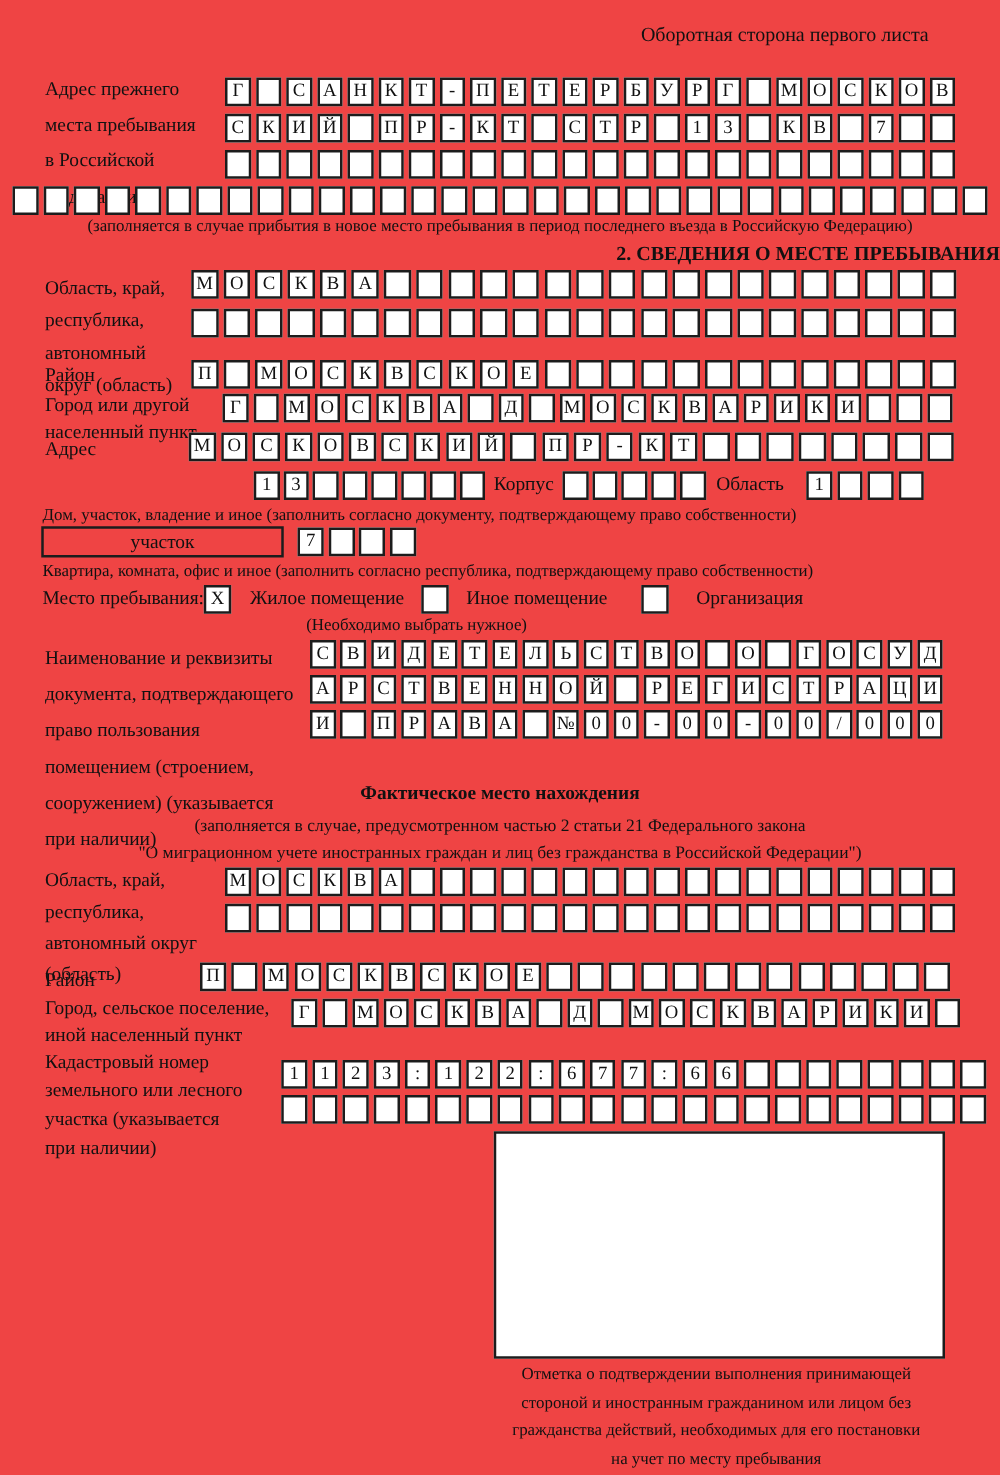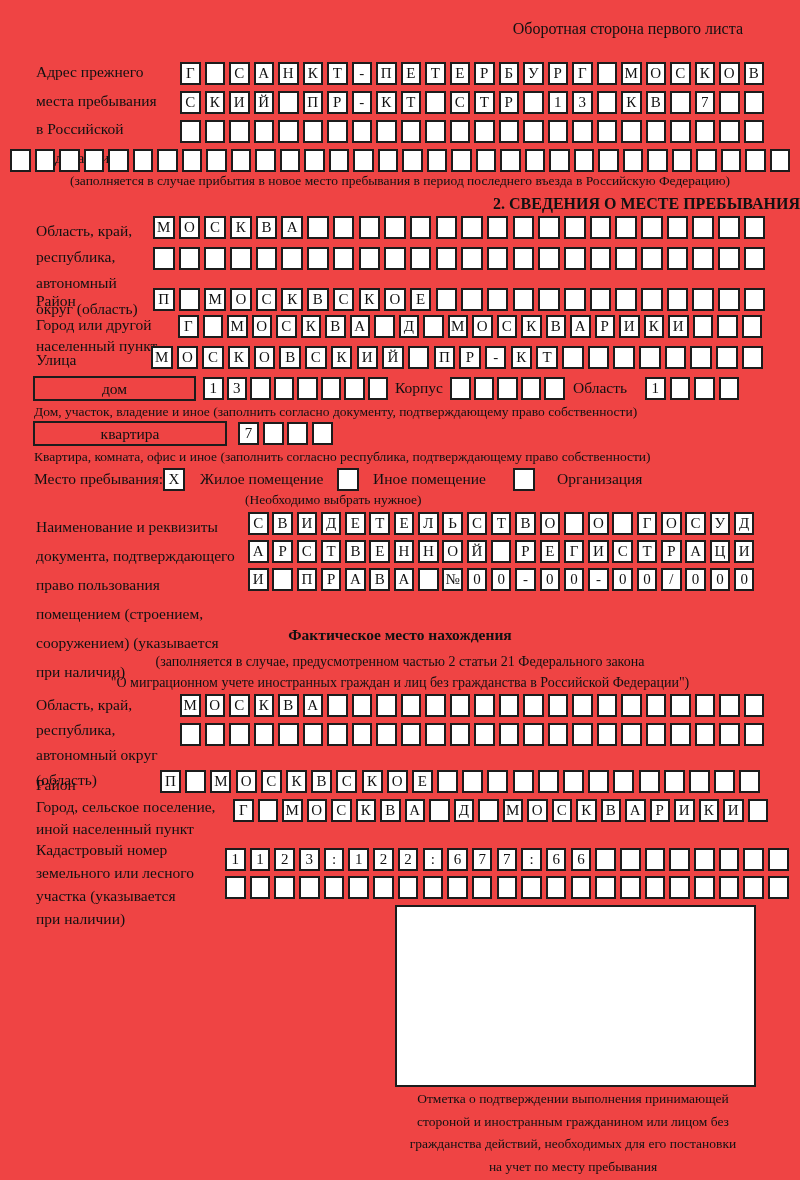--- a/index.html
+++ b/index.html
@@ -261,21 +261,21 @@
       <span class="cell">А</span>
       <span class="cell">Р</span>
       <span class="cell">И</span>
       <span class="cell">К</span>
       <span class="cell">И</span>
       <span class="cell"></span>
       <span class="cell"></span>
       <span class="cell"></span>
     </div>
 
-  <div class="lbl" style="left:36px;top:347px;">Улица</div>
+  <div class="lbl" style="left:36px;top:347px;">Адрес</div>
   <div class="boxrow" style="left:151px;top:346px;--w:21.5px;--g:4.2px;">
       <span class="cell">М</span>
       <span class="cell">О</span>
       <span class="cell">С</span>
       <span class="cell">К</span>
       <span class="cell">О</span>
       <span class="cell">В</span>
       <span class="cell">С</span>
       <span class="cell">К</span>
       <span class="cell">И</span>
@@ -289,21 +289,20 @@
       <span class="cell"></span>
       <span class="cell"></span>
       <span class="cell"></span>
       <span class="cell"></span>
       <span class="cell"></span>
       <span class="cell"></span>
       <span class="cell"></span>
       <span class="cell"></span>
     </div>
 
-  <div class="labelbox" style="left:33px;top:376px;width:163px;">дом</div>
   <div class="boxrow" style="left:203px;top:377px;--g:3px;">
       <span class="cell">1</span>
       <span class="cell">3</span>
       <span class="cell"></span>
       <span class="cell"></span>
       <span class="cell"></span>
       <span class="cell"></span>
       <span class="cell"></span>
       <span class="cell"></span>
     </div>
@@ -317,21 +316,21 @@
     </div>
   <div class="abs" style="left:573px;top:379px;font-size:15.5px;">Область</div>
   <div class="boxrow" style="left:645px;top:377px;--g:4px;">
       <span class="cell">1</span>
       <span class="cell"></span>
       <span class="cell"></span>
       <span class="cell"></span>
     </div>
   <div class="caption" style="left:34px;top:404px;">Дом, участок, владение и иное (заполнить согласно документу, подтверждающему право собственности)</div>
 
-  <div class="labelbox" style="left:33px;top:421px;width:194px;">квартира</div>
+  <div class="labelbox" style="left:33px;top:421px;width:194px;">участок</div>
   <div class="boxrow" style="left:238px;top:422px;--w:21px;--g:3.5px;">
       <span class="cell">7</span>
       <span class="cell"></span>
       <span class="cell"></span>
       <span class="cell"></span>
     </div>
   <div class="caption" style="left:34px;top:449px;">Квартира, комната, офис и иное (заполнить согласно республика, подтверждающему право собственности)</div>
 
   <div class="abs" style="left:34px;top:470px;font-size:15.5px;">Место пребывания:</div>
   <div class="cbox" style="left:163px;top:468px;">X</div>

